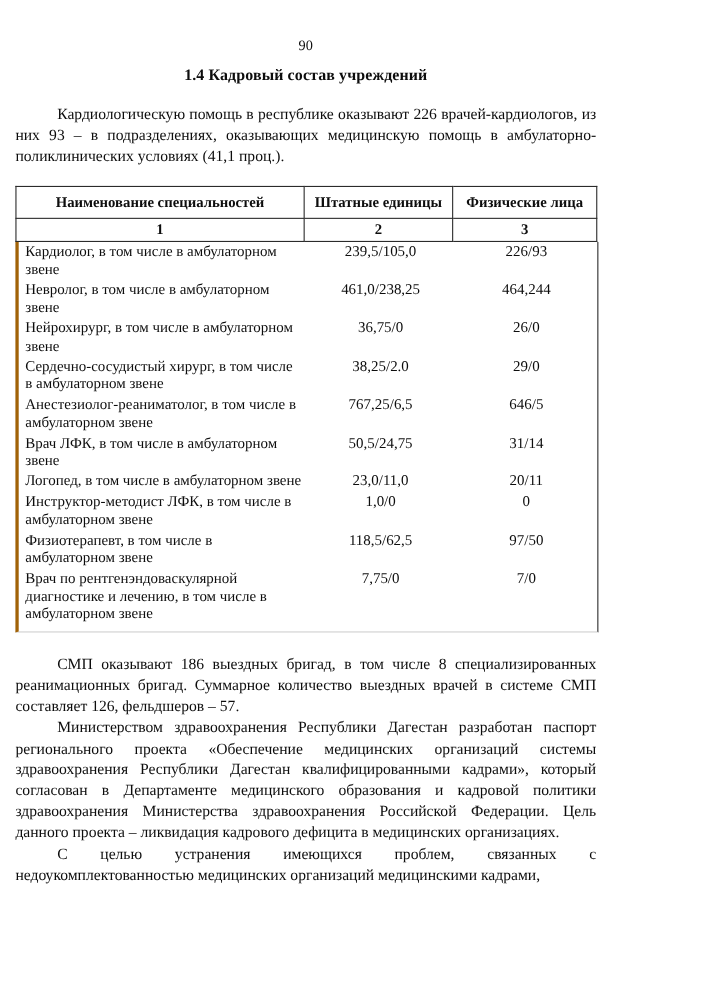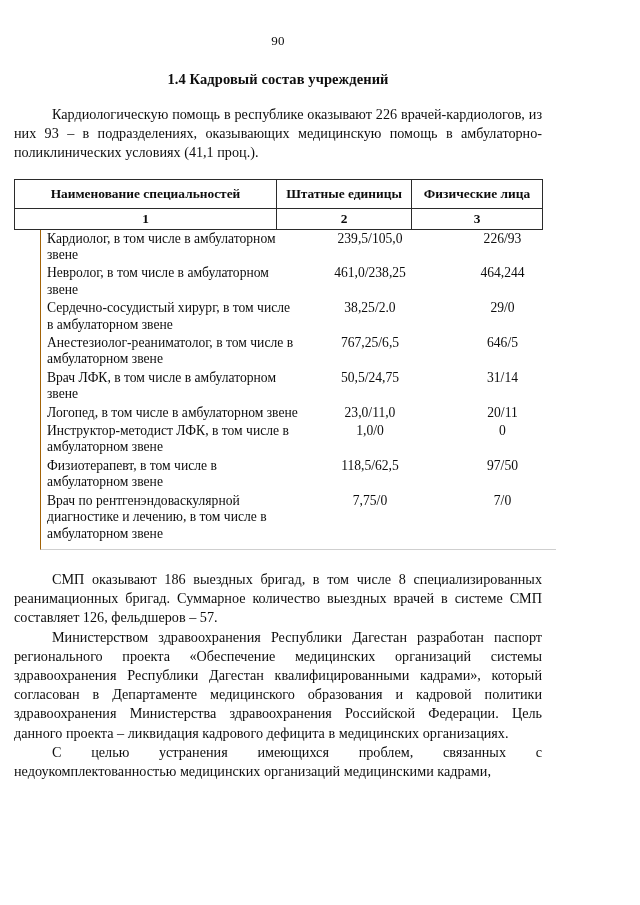--- a/index.html
+++ b/index.html
@@ -27,21 +27,21 @@
     text-align: center;
     font-size: 13px;
     line-height: 1;
     padding-top: 34px;
     letter-spacing: 0.2px;
   }
   .section-title {
     text-align: center;
     font-size: 14.5px;
     font-weight: bold;
-    margin-top: 24px;
+    margin-top: 14px;
     letter-spacing: 0.1px;
   }
   .body-block {
     margin: 16px auto;
     width: 528px;
   }
   p.para {
     margin: 0;
     font-size: 14.2px;
     line-height: 19.2px;
@@ -82,26 +82,25 @@
     padding: 5px 4px 6px 4px;
     vertical-align: top;
   }
   table.kadry thead th.num {
     padding: 2px 4px 3px 4px;
     line-height: 15px;
   }
   
   .body-area {
     position: relative;
-    border-left: 1px solid #a16207;
+    border-left: 3px solid #a16207;
     border-right: 1px solid #2b2b2b;
     border-bottom: 1px solid #cfcfcf;
     width: 526px;
     box-sizing: content-box;
-    margin-left: 26px;
   }
   table.inner {
     border-collapse: collapse;
     width: 526px;
     table-layout: fixed;
   }
   table.inner col.c1 { width: 261px; }
   table.inner col.c2 { width: 134px; }
   table.inner col.c3 { width: 131px; }
   table.inner td {
@@ -167,20 +166,25 @@
               <td class="name">Кардиолог, в том числе в амбулаторном звене</td>
               <td class="v">239,5/105,0</td>
               <td class="v">226/93</td>
             </tr>
             <tr>
               <td class="name">Невролог, в том числе в амбулаторном звене</td>
               <td class="v">461,0/238,25</td>
               <td class="v">464,244</td>
             </tr>
             <tr>
+              <td class="name">Нейрохирург, в том числе в амбулаторном звене</td>
+              <td class="v">36,75/0</td>
+              <td class="v">26/0</td>
+            </tr>
+            <tr>
               <td class="name">Сердечно-сосудистый хирург, в том числе в амбулаторном звене</td>
               <td class="v">38,25/2.0</td>
               <td class="v">29/0</td>
             </tr>
             <tr>
               <td class="name">Анестезиолог-реаниматолог, в том числе в амбулаторном звене</td>
               <td class="v">767,25/6,5</td>
               <td class="v">646/5</td>
             </tr>
             <tr>

